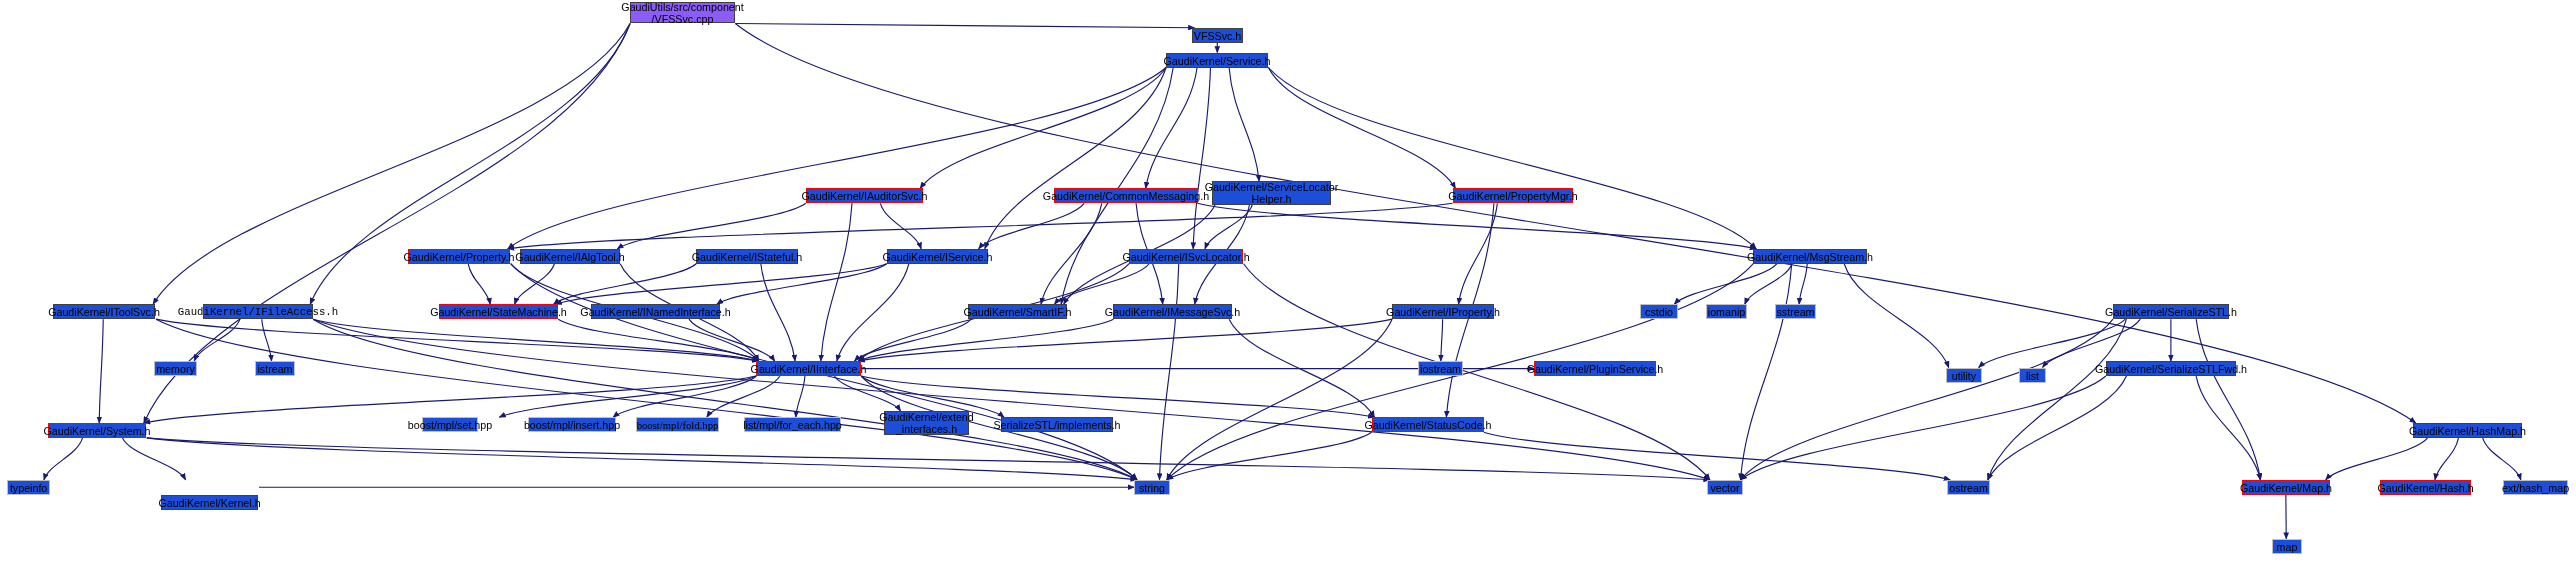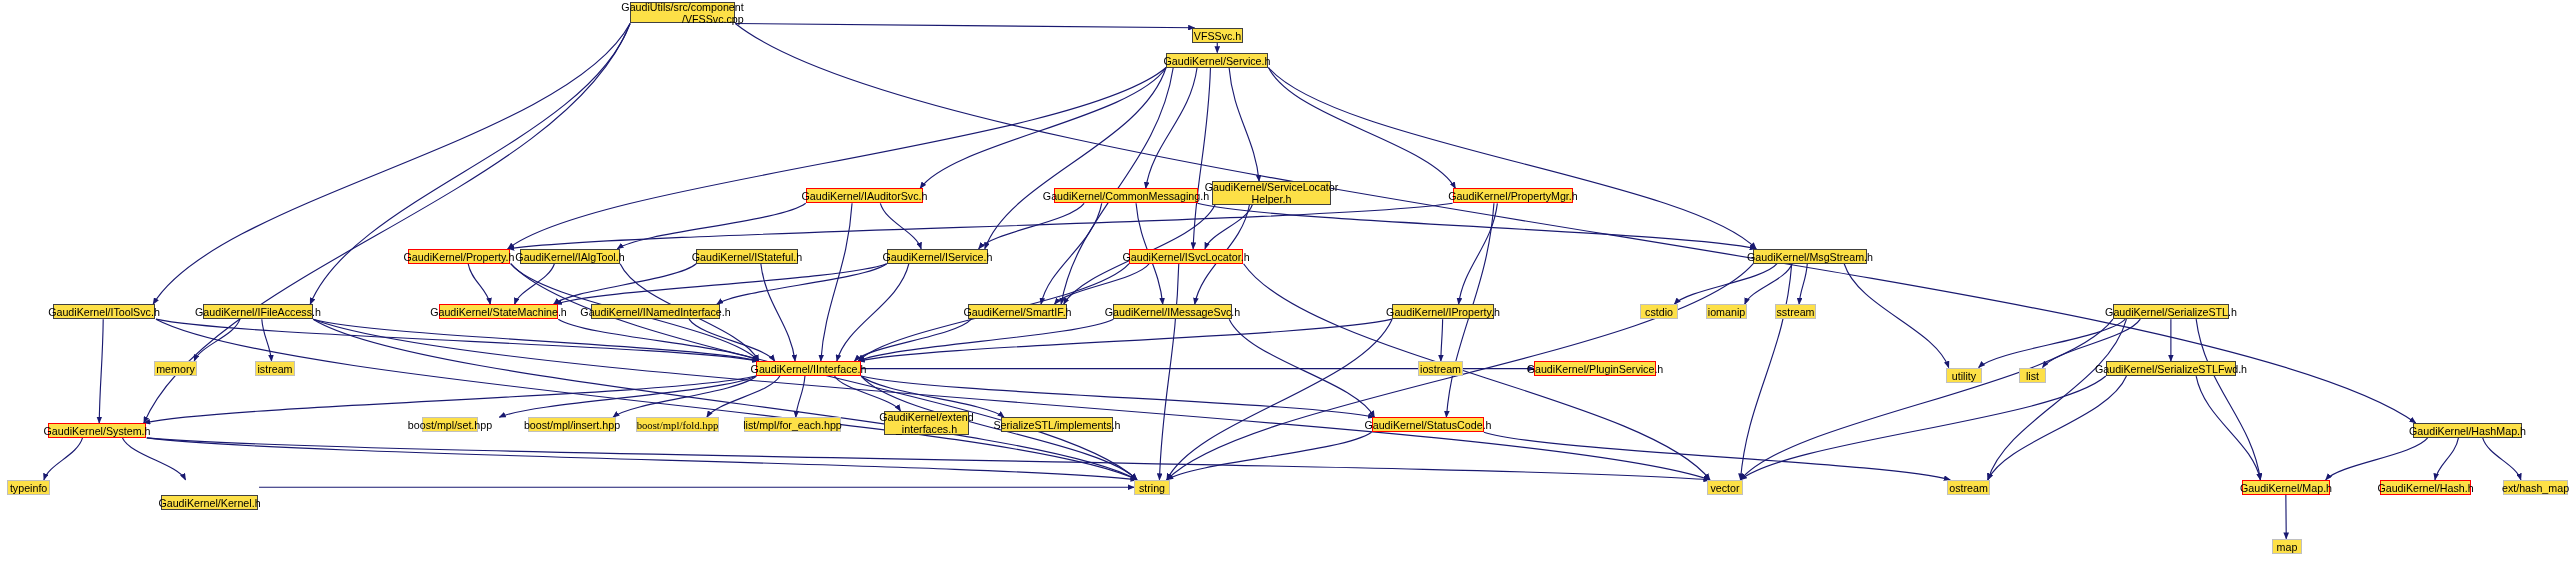--- a/index.html
+++ b/index.html
@@ -1,23 +1,23 @@
 <!DOCTYPE html>
 <html style="font-size:11.4px"><head>
 <meta charset="utf-8">
 <style>
   html,body{margin:0;padding:0;background:#ffffff;}
   #canvas{position:relative;width:2576px;height:563px;background:#ffffff;
           font-family:"Liberation Sans","DejaVu Sans",sans-serif;overflow:hidden;}
   #edges{position:absolute;left:0;top:0;width:2576px;height:563px;}
   .node{position:absolute;box-sizing:border-box;display:flex;align-items:center;
         justify-content:center;text-align:center;line-height:1.12;
-        font-size:10.7px;color:#000000;background:#fde047;
+        font-size:10.7px;color:#000000;background:#1d4ed8;
         border:0.7px solid #808080;white-space:pre-line;padding:0 2.1px;z-index:5;}
-  .node.grey-fill{background:#fde047;border:0.7px solid #404040;text-align:right;}
+  .node.grey-fill{background:#8b5cf6;border:0.7px solid #404040;}
   .node.dark{border:0.7px solid #404040;}
   .node.red{border:0.7px solid #ff0000;}
   .node.light{border:0.7px solid #c0c0c0;}
 </style>
 </head>
 <body>
 
 <div id="canvas">
   <svg id="edges" viewBox="0 0 3623 792" xmlns="http://www.w3.org/2000/svg">
     <defs>
@@ -133,21 +133,21 @@
 Helper.h</div>
       <div class="node red" style="left: 1453px; top: 188px; width: 120px; height: 15px;">GaudiKernel/PropertyMgr.h</div>
       <div class="node red" style="left: 408px; top: 249px; width: 102px; height: 15px;">GaudiKernel/Property.h</div>
       <div class="node dark" style="left: 520px; top: 249px; width: 100px; height: 15px;">GaudiKernel/IAlgTool.h</div>
       <div class="node dark" style="left: 696px; top: 249px; width: 102px; height: 15px;">GaudiKernel/IStateful.h</div>
       <div class="node dark" style="left: 887px; top: 249px; width: 101px; height: 15px;">GaudiKernel/IService.h</div>
       <div class="node red" style="left: 1129px; top: 249px; width: 114px; height: 15px;">GaudiKernel/ISvcLocator.h</div>
       <div class="node dark" style="left: 1753px; top: 249px; width: 114px; height: 15px; text-align: right;">GaudiKernel/MsgStream.h</div>
       <div class="node dark" style="left: 2113px; top: 304px; width: 116px; height: 15px;">GaudiKernel/SerializeSTL.h</div>
       <div class="node dark" style="left: 53px; top: 304px; width: 102px; height: 15px;">GaudiKernel/IToolSvc.h</div>
-      <div class="node dark" style="left: 203px; top: 304px; width: 110px; height: 15px;">GaudiKernel/IFileAccess.h</div>
+      <div class="node dark" style="left: 203px; top: 304px; width: 110px; height: 15px; font-family: Liberation Mono, monospace;">GaudiKernel/IFileAccess.h</div>
       <div class="node red" style="left: 439px; top: 304px; width: 119px; height: 15px;">GaudiKernel/StateMachine.h</div>
       <div class="node dark" style="left: 591px; top: 304px; width: 129px; height: 15px;">GaudiKernel/INamedInterface.h</div>
       <div class="node dark" style="left: 968px; top: 304px; width: 99px; height: 15px;">GaudiKernel/SmartIF.h</div>
       <div class="node dark" style="left: 1113px; top: 304px; width: 119px; height: 15px;">GaudiKernel/IMessageSvc.h</div>
       <div class="node dark" style="left: 1392px; top: 304px; width: 102px; height: 15px;">GaudiKernel/IProperty.h</div>
       <div class="node light" style="left: 1640px; top: 304px; width: 38px; height: 15px;">cstdio</div>
       <div class="node light" style="left: 1706px; top: 304px; width: 41px; height: 15px;">iomanip</div>
       <div class="node light" style="left: 1775px; top: 304px; width: 41px; height: 15px;">sstream</div>
       <div class="node dark" style="left: 2413px; top: 423px; width: 109px; height: 15px;">GaudiKernel/HashMap.h</div>
       <div class="node dark" style="left: 2106px; top: 361px; width: 130px; height: 15px;">GaudiKernel/SerializeSTLFwd.h</div>

